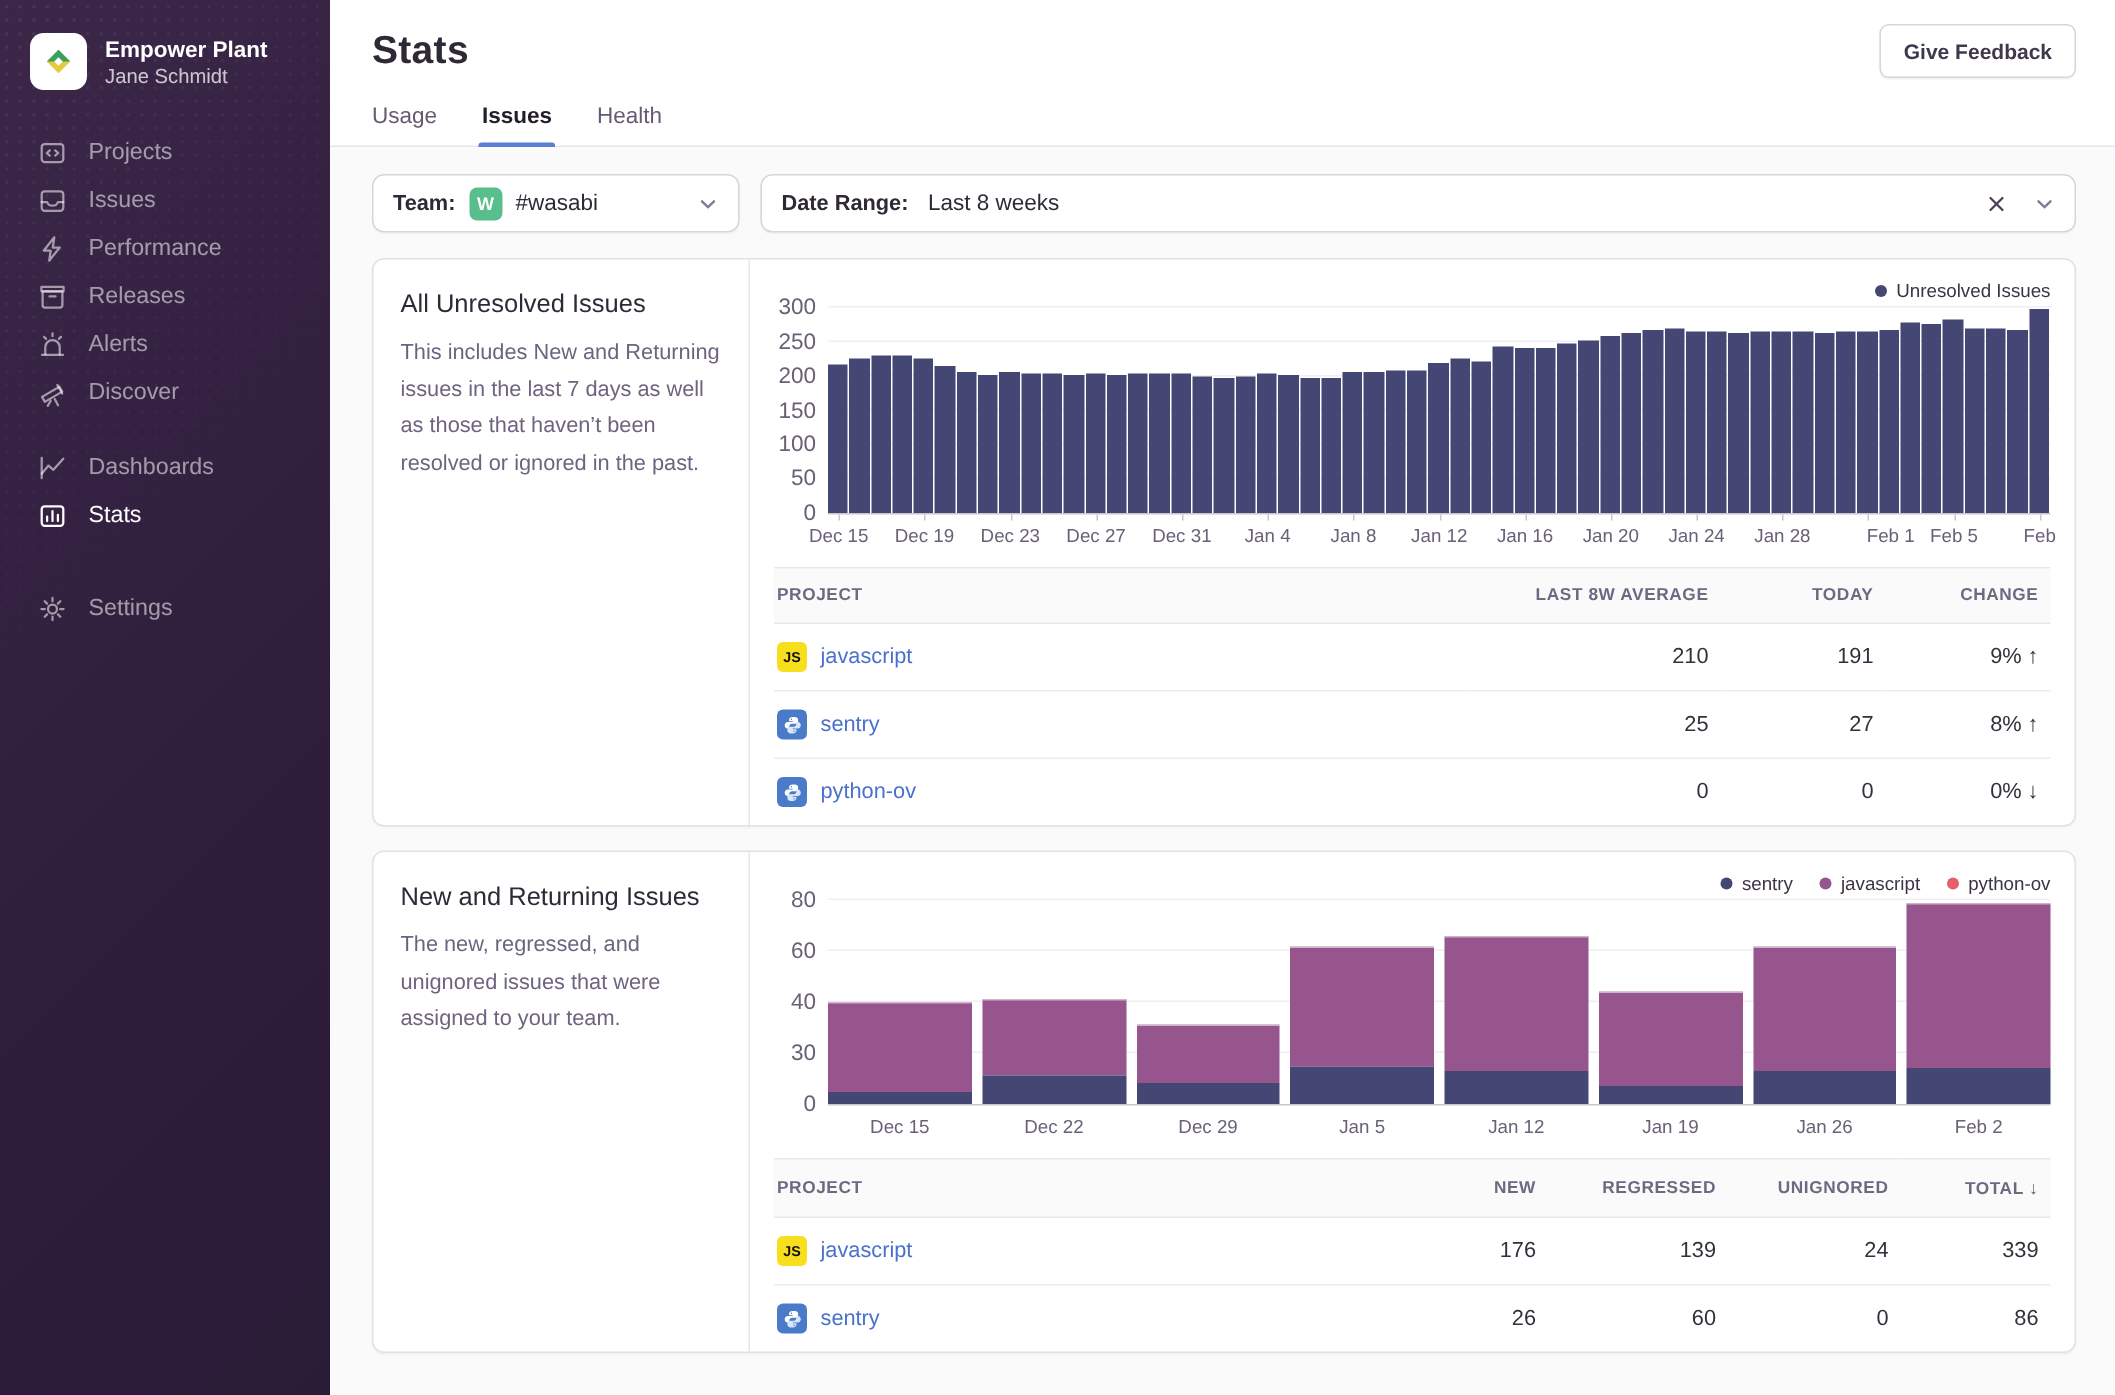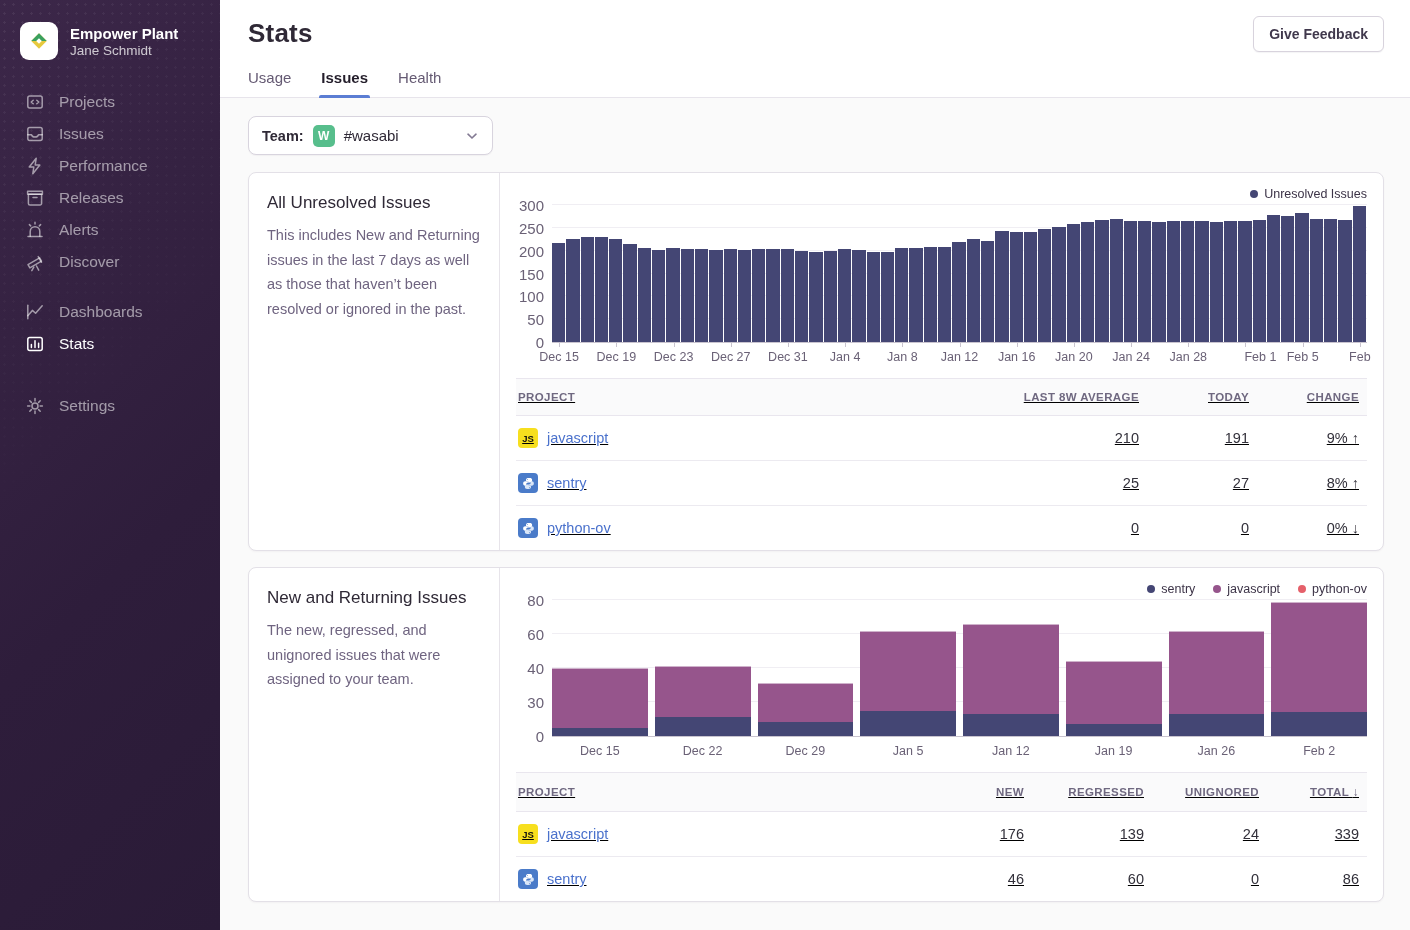--- a/index.html
+++ b/index.html
@@ -81,21 +81,21 @@
   .plot { position:absolute; inset:0; display:flex; align-items:flex-end; }
   .bar { background:#444674; margin-right:1px; flex:1; }
   .stack-plot { gap:7px; }
   .stack-col { flex:1; display:flex; flex-direction:column-reverse; }
   .stack-seg { width:100%; }
   .xaxis { height:26px; position:relative; border-top:1px solid #c9c4cf; }
   .xlabel { position:absolute; top:7px; transform:translateX(-50%); font-size:12.5px; color:#6a6176; white-space:nowrap; }
   .xtick { position:absolute; top:0; width:1px; height:4px; background:#c9c4cf; }
 
   
-  .stats-table { width:100%; border-collapse:collapse; margin-top:10px;text-decoration:underline; }
+  .stats-table { width:100%; border-collapse:collapse; margin-top:10px; }
   .stats-table th { background:#fafafb; border-top:1px solid #e9e6ee; border-bottom:1px solid #e9e6ee;
     font-size:11.5px; color:#6f6880; text-transform:uppercase; letter-spacing:.4px;
     padding:12px 8px; text-align:right; font-weight:bold; white-space:nowrap; }
   .stats-table th.col-project { text-align:left; padding-left:2px; }
   .stats-table td { padding:12px 8px; text-align:right; font-size:14.5px; color:#32303a; border-bottom:1px solid #eceaf0; }
   .stats-table tr:last-child td { border-bottom:none; }
   .stats-table td.col-project { text-align:left; padding-left:2px; }
   .proj-cell { display:flex; align-items:center; gap:9px; }
   .proj-link { color:#4a71cc; font-size:14.5px; text-decoration:none; cursor:pointer; }
   .badge { width:20px; height:20px; border-radius:4px; display:flex; align-items:center; justify-content:center; flex:0 0 auto; }
@@ -225,20 +225,35 @@
 
   <div class="content">
 
     <div class="filter-row">
       <div class="select-box team-select">
         <span class="filter-label">Team:</span>
         <span class="team-avatar" id="team-avatar" style="background: rgb(87, 190, 140);">W</span>
         <span class="filter-value">#wasabi</span>
         <span class="spacer"></span>
         <span class="chev">
+          <svg width="14" height="14" viewBox="0 0 14 14" fill="none" stroke="currentColor" stroke-width="1.6" stroke-linecap="round">
+              <path d="M3 5.2 7 9l4-3.8"></path>
+            </svg>
+        </span>
+      </div>
+      <div class="select-box date-select">
+        <span class="filter-label">Date Range:</span>
+        <span class="filter-value" style="margin-left:4px">Last 8 weeks</span>
+        <span class="spacer"></span>
+        <span class="icon-btn">
+          <svg width="14" height="14" viewBox="0 0 14 14" stroke="currentColor" stroke-width="1.5" stroke-linecap="round">
+              <path d="M3 3l8 8M11 3l-8 8"></path>
+            </svg>
+        </span>
+        <span class="chev" style="margin-left:6px">
           <svg width="14" height="14" viewBox="0 0 14 14" fill="none" stroke="currentColor" stroke-width="1.6" stroke-linecap="round">
               <path d="M3 5.2 7 9l4-3.8"></path>
             </svg>
         </span>
       </div>
     </div>
 
     <section class="panel">
       <div class="panel-left">
         <div class="panel-title">All Unresolved Issues</div>
@@ -538,21 +553,21 @@
                   <span class="proj-cell">
                     <span class="badge badge-py">
                       <svg width="13" height="13" viewBox="0 0 16 16">
                         <path fill="#ffffff" d="M7.9 1.3c-1.7 0-2.9.8-2.9 2.1v1.4h3v.5H3.9C2.5 5.3 1.4 6.4 1.4 8s1 2.7 2.4 2.7h1.3V9.1c0-1.3 1.1-2.4 2.4-2.4h2.9c1.1 0 2-.9 2-2V3.4c0-1.3-1.2-2.1-2.6-2.1h-1.9zM6.9 2.5c.3 0 .6.3.6.6s-.3.6-.6.6-.6-.3-.6-.6.3-.6.6-.6z"></path>
                         <path fill="#d9e6f7" d="M8.1 14.7c1.7 0 2.9-.8 2.9-2.1v-1.4H8v-.5h4.1c1.4 0 2.5-1.1 2.5-2.7s-1-2.7-2.4-2.7h-1.3v1.6c0 1.3-1.1 2.4-2.4 2.4H5.6c-1.1 0-2 .9-2 2v1.3c0 1.3 1.2 2.1 2.6 2.1h1.9zm1-1.2c-.3 0-.6-.3-.6-.6s.3-.6.6-.6.6.3.6.6-.3.6-.6.6z"></path>
                       </svg>
                     </span>
                     <a class="proj-link">sentry</a>
                   </span>
                 </td>
-                <td>46</td>
+                <td>26</td>
                 <td>60</td>
                 <td>0</td>
                 <td>86</td>
               </tr>
             </tbody>
           </table>
       </div>
     </section>
 
   </div>

